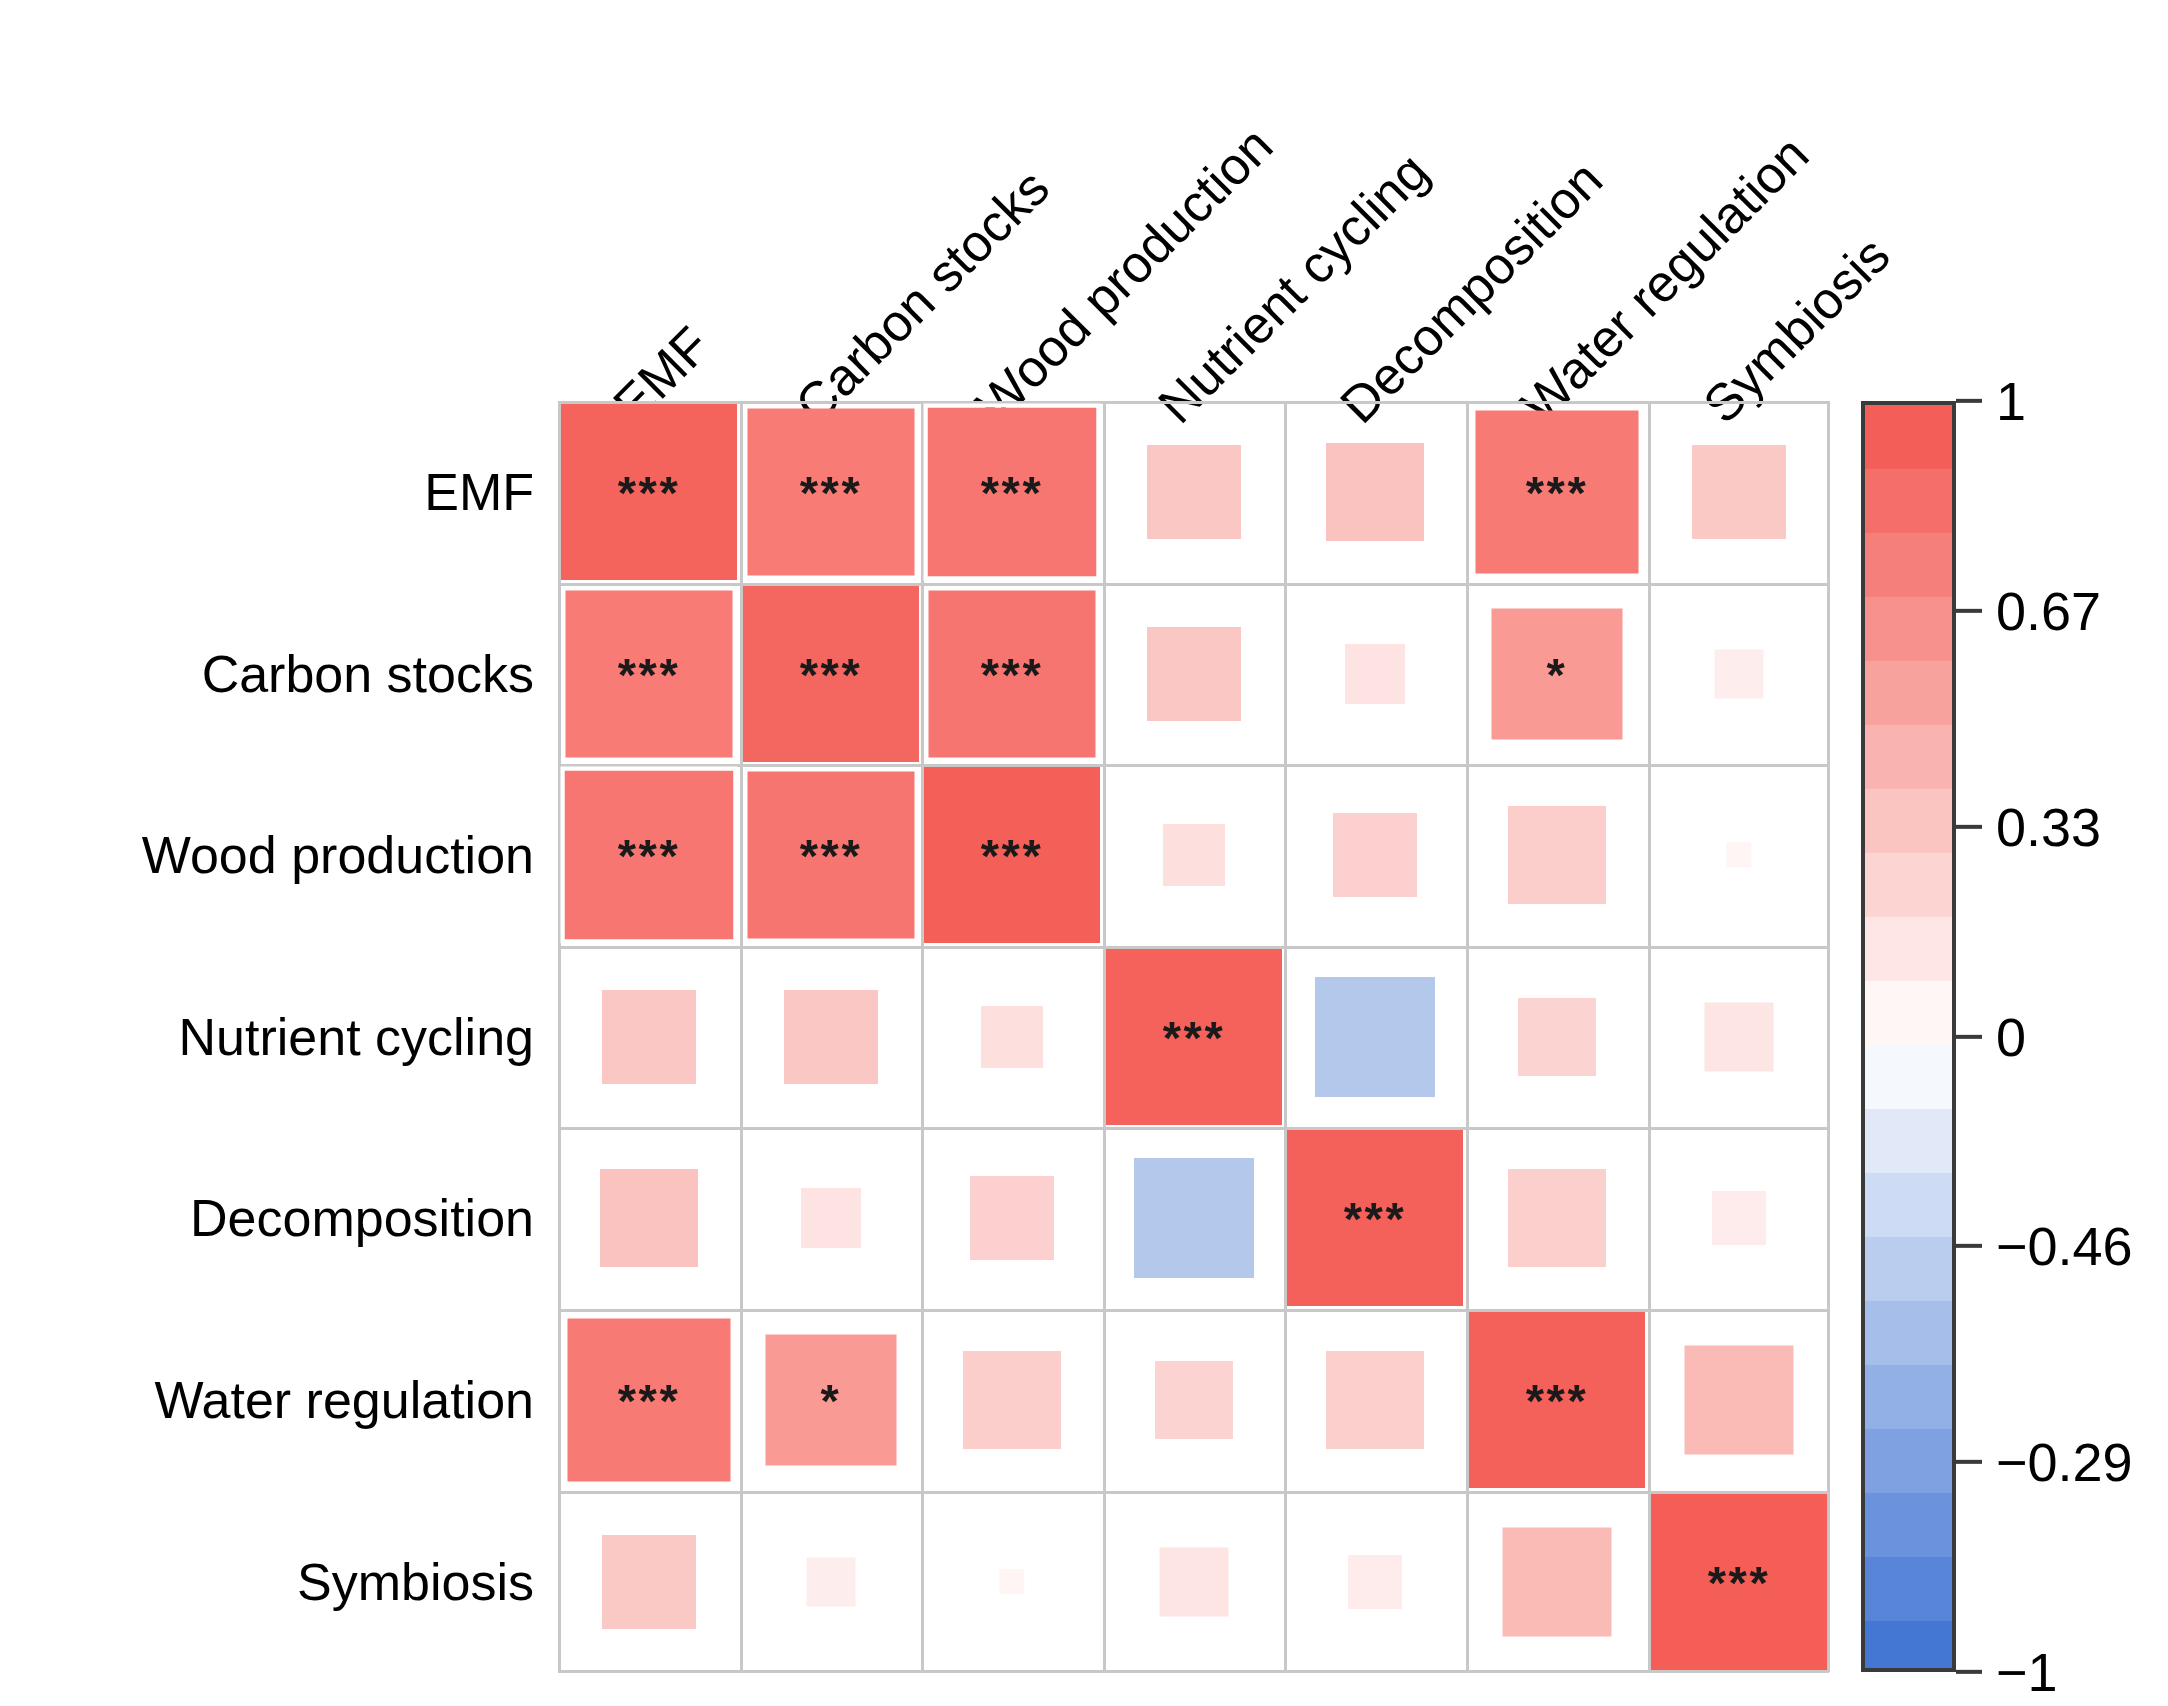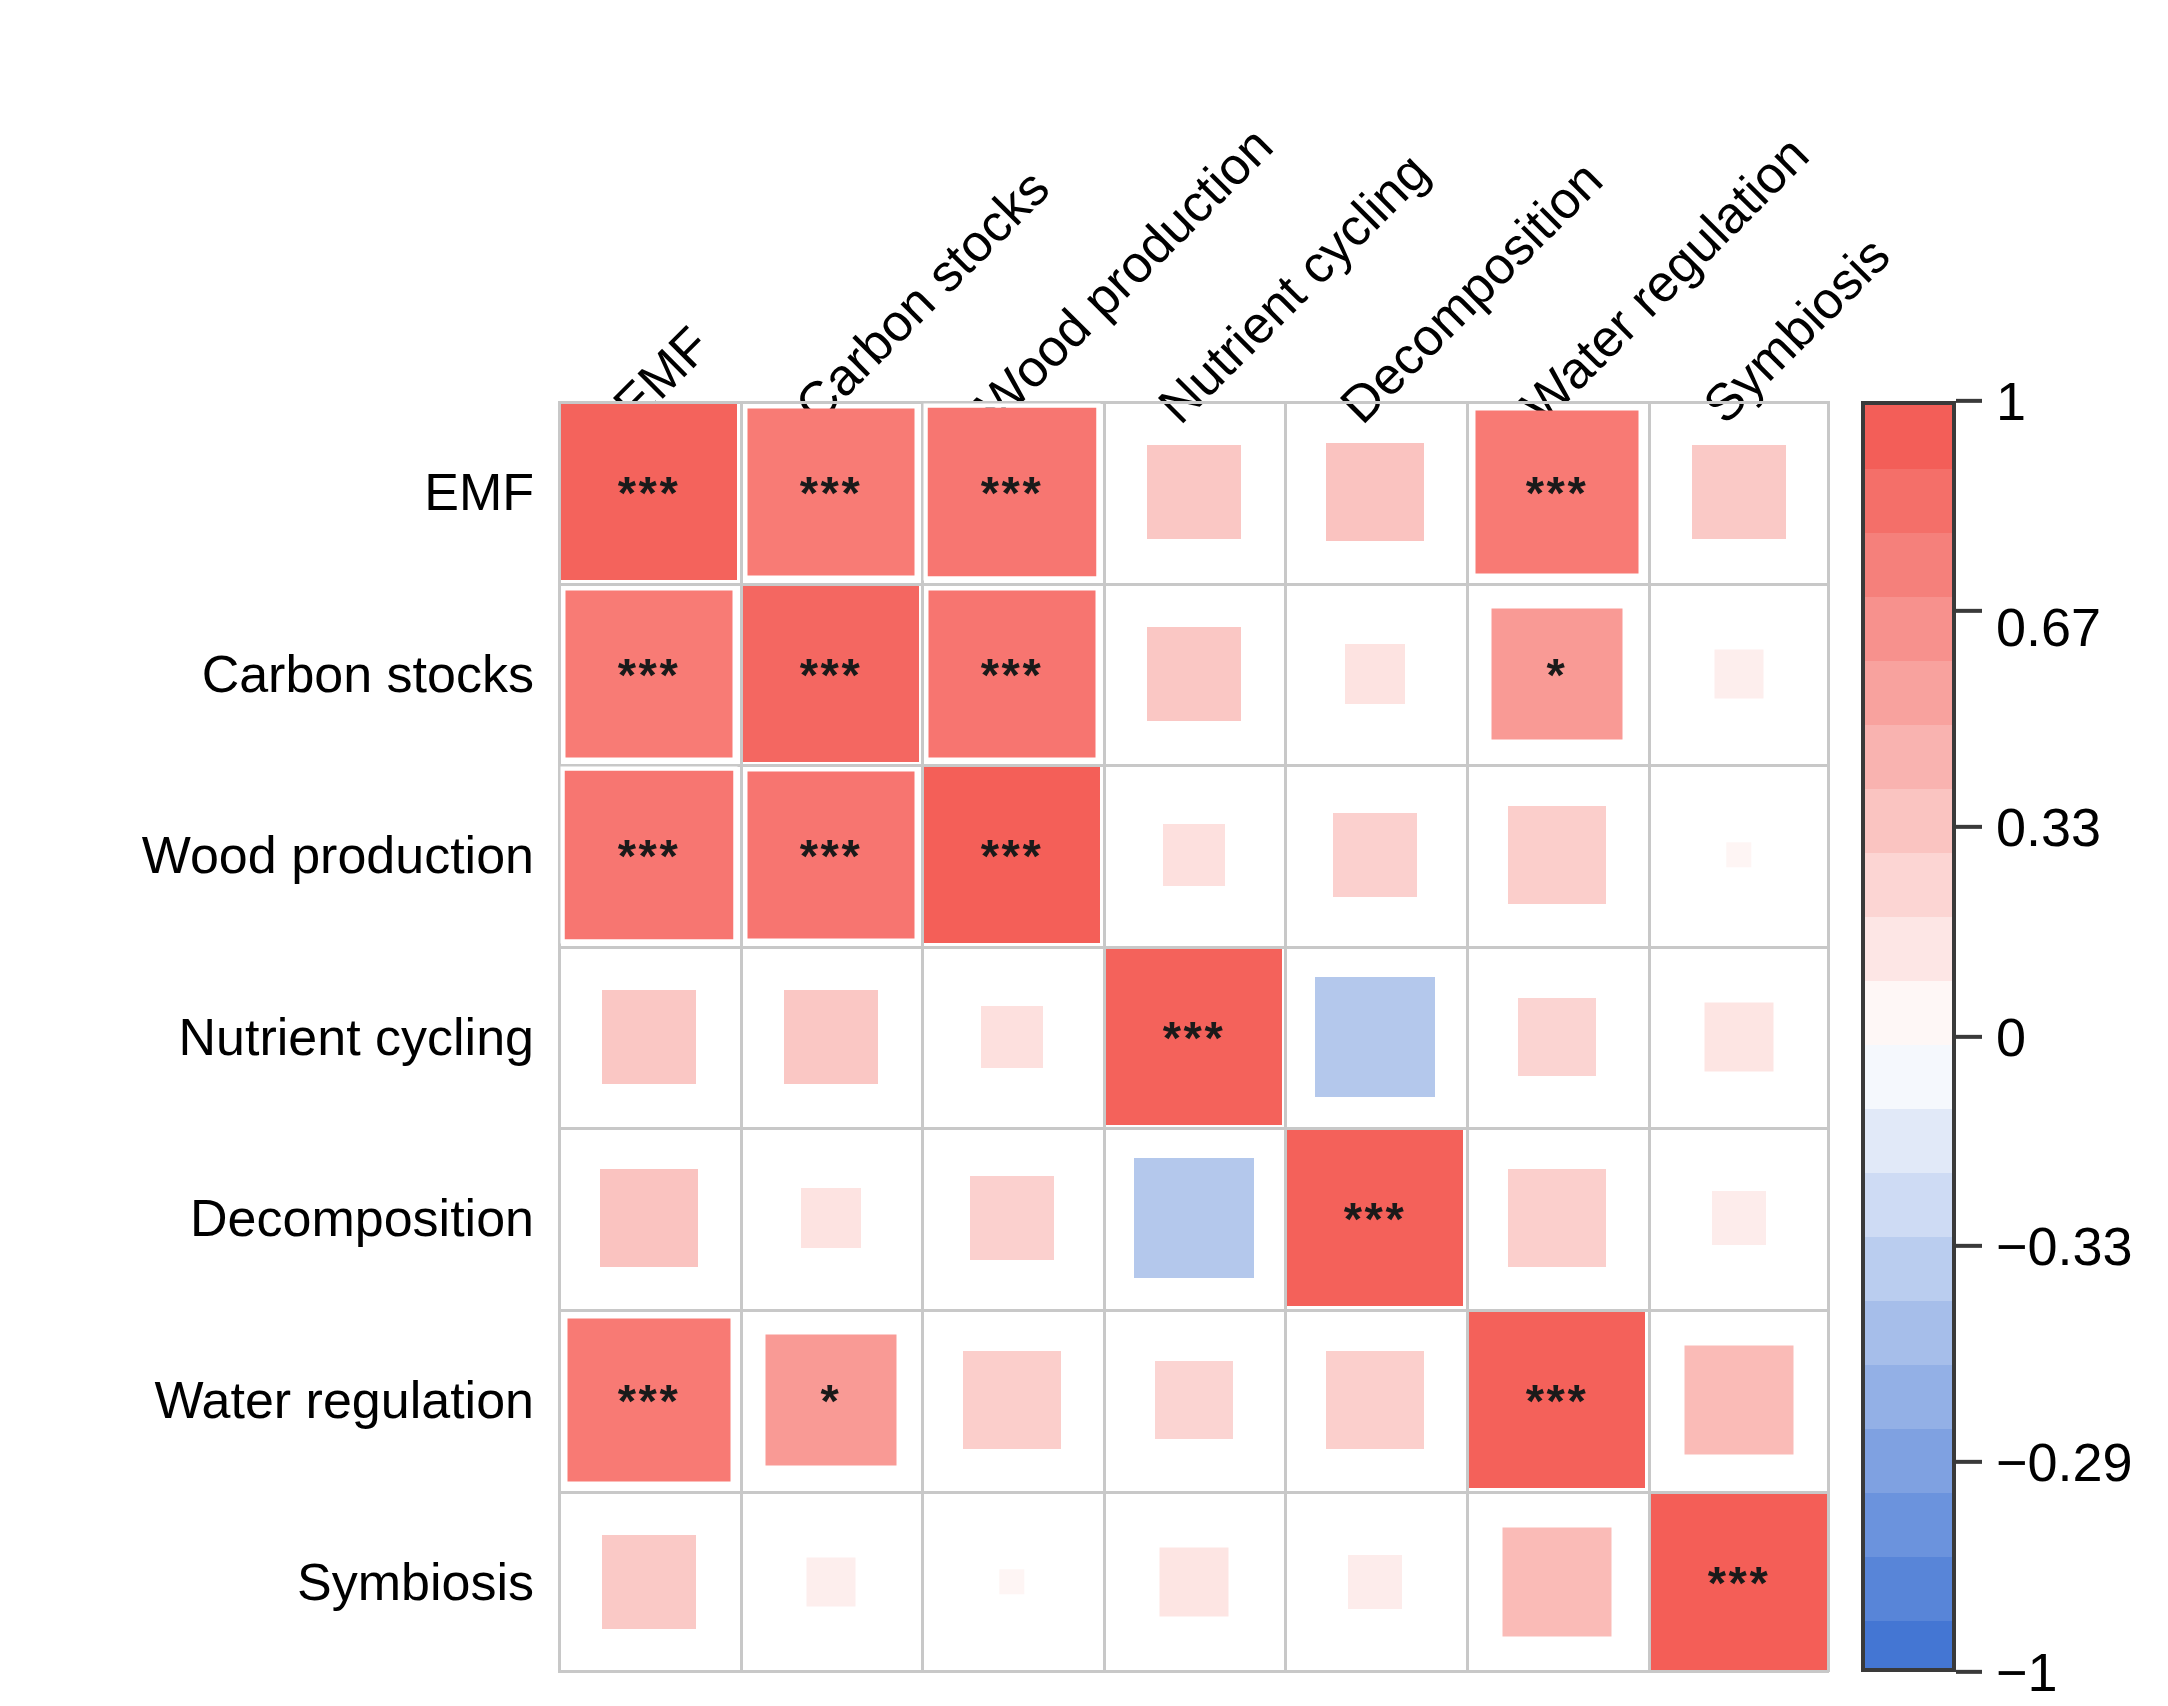--- a/index.html
+++ b/index.html
@@ -324,27 +324,27 @@
       <div class="cb-band" style="height: 64px; background: rgb(147, 176, 230);"></div>
       <div class="cb-band" style="height: 64px; background: rgb(127, 161, 225);"></div>
       <div class="cb-band" style="height: 64px; background: rgb(107, 147, 221);"></div>
       <div class="cb-band" style="height: 64px; background: rgb(88, 133, 216);"></div>
       <div class="cb-band" style="height: 64px; background: rgb(68, 118, 211);"></div>
     </div>
   <div id="cb-ticks">
       <div class="cb-tick-mark" style="top: 0px;"></div>
       <div class="cb-tick-label" style="top: 0px;">1</div>
       <div class="cb-tick-mark" style="top: 210px;"></div>
-      <div class="cb-tick-label" style="top: 210px; margin-top: 16px;">0.67</div>
+      <div class="cb-tick-label" style="top: 210px;">0.67</div>
       <div class="cb-tick-mark" style="top: 426px;"></div>
       <div class="cb-tick-label" style="top: 426px;">0.33</div>
       <div class="cb-tick-mark" style="top: 636px;"></div>
       <div class="cb-tick-label" style="top: 636px;">0</div>
       <div class="cb-tick-mark" style="top: 845px;"></div>
-      <div class="cb-tick-label" style="top: 845px;">−0.33</div>
+      <div class="cb-tick-label" style="top: 845px;">−0.46</div>
       <div class="cb-tick-mark" style="top: 1061px;"></div>
       <div class="cb-tick-label" style="top: 1061px;">−0.29</div>
       <div class="cb-tick-mark" style="top: 1271px;"></div>
       <div class="cb-tick-label" style="top: 1271px;">−1</div>
     </div>
 
 </div>
 
 
 </body></html>

